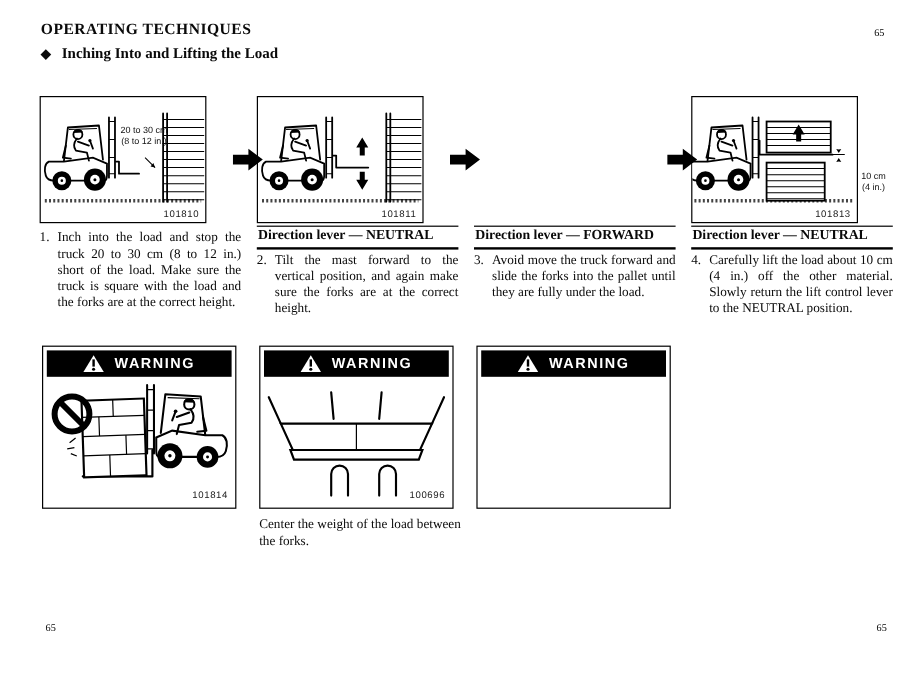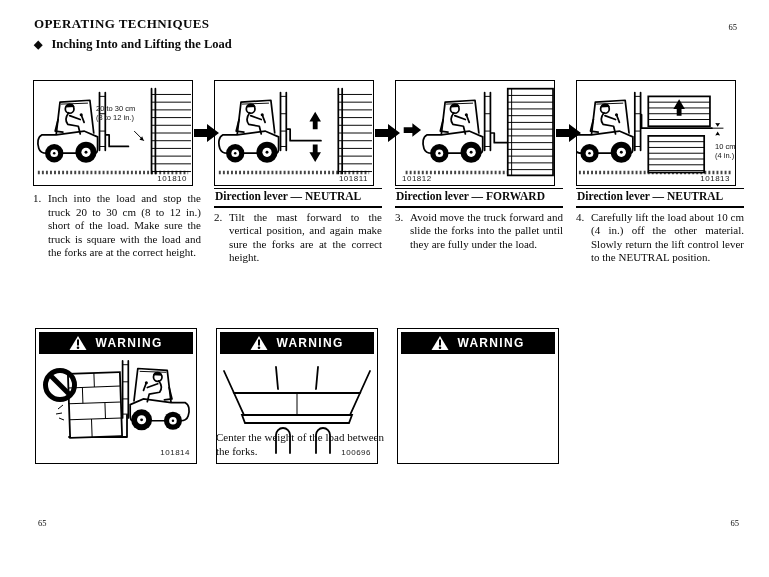--- a/index.html
+++ b/index.html
@@ -5,35 +5,35 @@
   html,body{margin:0;padding:0;background:#fff;}
   .page{position:relative;width:769px;height:577px;background:#fff;overflow:hidden;
         font-family:"Liberation Serif",serif;color:#0a0a0a;}
   
   .hdr-title{position:absolute;left:34px;top:16px;font-size:13px;font-weight:bold;letter-spacing:.4px;}
   .hdr-section{position:absolute;left:34px;top:37px;font-size:12.5px;font-weight:bold;display:flex;align-items:center;}
   .hdr-section .diamond{font-size:11px;margin-right:9px;}
   .pg-top{position:absolute;right:32px;top:22px;font-size:8.5px;}
   .pg-bot{position:absolute;top:518px;font-size:8.5px;}
   
-  .fig{position:absolute;top:80px;width:160px;height:106px;border:1.5px solid #000;background:#fff;box-sizing:border-box;}
+  .fig{position:absolute;top:80px;width:139px;height:106px;border:1.5px solid #000;background:#fff;box-sizing:border-box;text-align:center;}
   .fig svg.illus{position:absolute;left:0;top:0;width:100%;height:100%;}
   .fig-num{position:absolute;bottom:2px;right:5px;font-family:"Liberation Sans",sans-serif;font-size:8px;letter-spacing:.5px;color:#1a1a1a;}
   .fig-num.bl{right:auto;left:6px;}
   .fig-label{position:absolute;font-size:7.5px;line-height:8.5px;font-family:"Liberation Sans",sans-serif;color:#111;}
   .flow-arrow{position:absolute;top:123px;width:26px;height:20px;z-index:3;}
   
   .stepcol{position:absolute;width:168px;font-size:11px;line-height:13.5px;}
   .step-heading{border-top:1.5px solid #000;border-bottom:2.5px solid #000;font-weight:bold;
                 font-size:11.5px;padding:1px 1px 2px 1px;margin-bottom:3px;}
   .cap{display:flex;}
   .cap .num{width:15px;flex:none;}
   .cap .txt{flex:1;text-align:justify;}
   
-  .warn{position:absolute;top:288px;width:162px;height:136px;border:1.5px solid #000;background:#fff;box-sizing:border-box;padding:3px;margin-top:40px;}
+  .warn{position:absolute;top:288px;width:162px;height:136px;border:1.5px solid #000;background:#fff;box-sizing:border-box;padding:3px;}
   .warn-bar{height:22px;background:#000;display:flex;align-items:center;justify-content:center;gap:8px;}
   .warn-bar .wtxt{color:#fff;font-family:"Liberation Sans",sans-serif;font-weight:bold;font-size:12px;letter-spacing:1.3px;}
   .warn-illus{position:relative;height:104px;}
   .warn-illus svg{position:absolute;left:0;top:0;width:100%;height:100%;}
   .warn-num{position:absolute;bottom:1px;right:3px;font-family:"Liberation Sans",sans-serif;font-size:8px;letter-spacing:.5px;color:#1a1a1a;}
   .warncap{position:absolute;top:431px;width:168px;font-size:11px;line-height:13.5px;text-align:justify;}
   svg .ln{stroke:#000;fill:none;stroke-width:1.8;stroke-linecap:round;stroke-linejoin:round;}
   svg .thin{stroke:#000;fill:none;stroke-width:1;}
   svg .blk{fill:#000;stroke:none;}
   svg .wht{fill:#fff;stroke:#000;stroke-width:1.8;}
@@ -106,32 +106,20 @@
       <path class="blk" d="M104,28 l6,10 h-3.5 v8 h-5 v-8 h-3.5 z"></path>
       <path class="blk" d="M104,80 l-6,-10 h3.5 v-8 h5 v8 h3.5 z"></path>
     </svg>
     <div class="fig-num">101811</div>
   </div>
 
   <svg class="flow-arrow" style="left:375px" viewBox="0 0 26 20">
     <polygon points="0,6 13,6 13,1 25,10 13,19 13,14 0,14" fill="#000"></polygon>
   </svg>
 
-  <div class="fig" style="left:395px">
-    <svg class="illus" viewBox="0 0 164 100">
-      <path d="M10,91 H160" stroke="#444" stroke-width="3.5" stroke-dasharray="2,2.2" fill="none"></path>
-      <use href="#forklift" transform="translate(26,6)"></use>
-      <path class="ln" d="M99,50 h3 v10 h18" stroke-width="2"></path>
-      <rect x="116" y="4" width="47" height="90" class="wht" stroke-width="1.4"></rect>
-      <path class="thin" d="M116,11 H163 M116,18 H163 M116,25 H163 M116,32 H163 M116,39 H163 M116,46 H163 M116,53 H163 M116,60 H163 M116,67 H163 M116,74 H163 M116,81 H163 M116,88 H163"></path>
-      <path class="thin" d="M120,4 V94"></path>
-      <polygon points="8,44 17,44 17,40 26,47 17,54 17,50 8,50" fill="#000"></polygon>
-    </svg>
-    <div class="fig-num bl">101812</div>
-  </div>
 
   <svg class="flow-arrow" style="left:556px" viewBox="0 0 26 20">
     <polygon points="0,6 13,6 13,1 25,10 13,19 13,14 0,14" fill="#000"></polygon>
   </svg>
 
   <div class="fig" style="left:576px">
     <svg class="illus" viewBox="0 0 164 100">
       <path d="M2,91 H160" stroke="#444" stroke-width="3.5" stroke-dasharray="2,2.2" fill="none"></path>
       <use href="#forklift" transform="translate(-6,6)"></use>
       <path class="ln" d="M67,31 V45 H140" stroke-width="2.2"></path>

